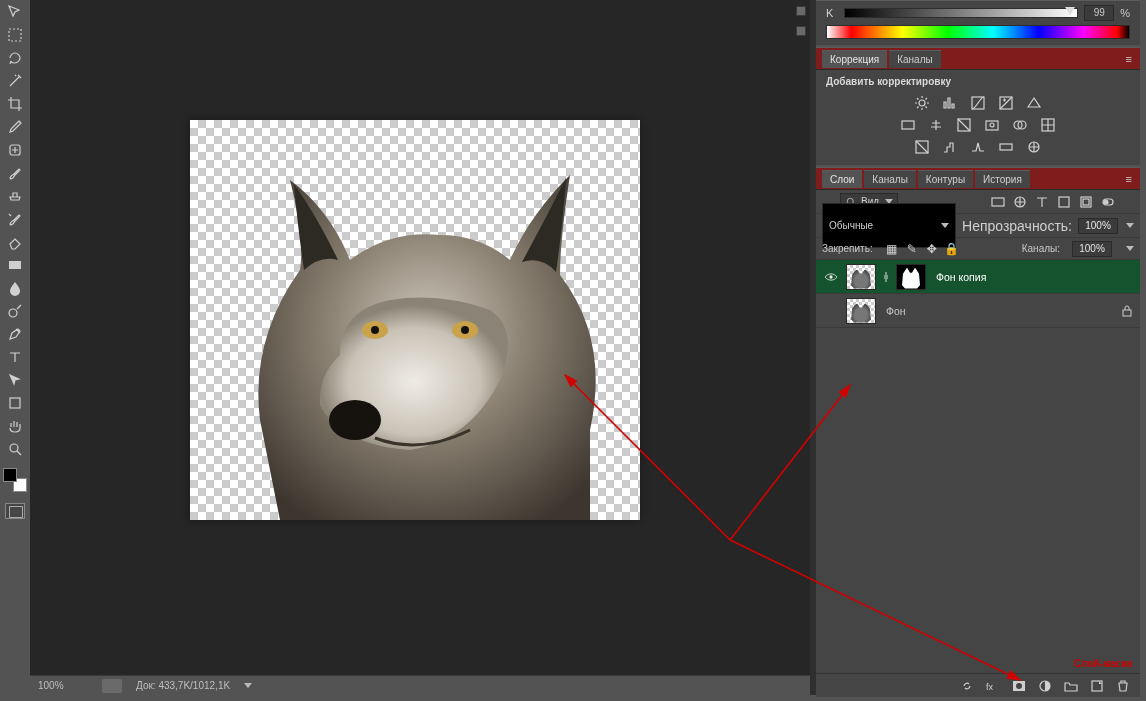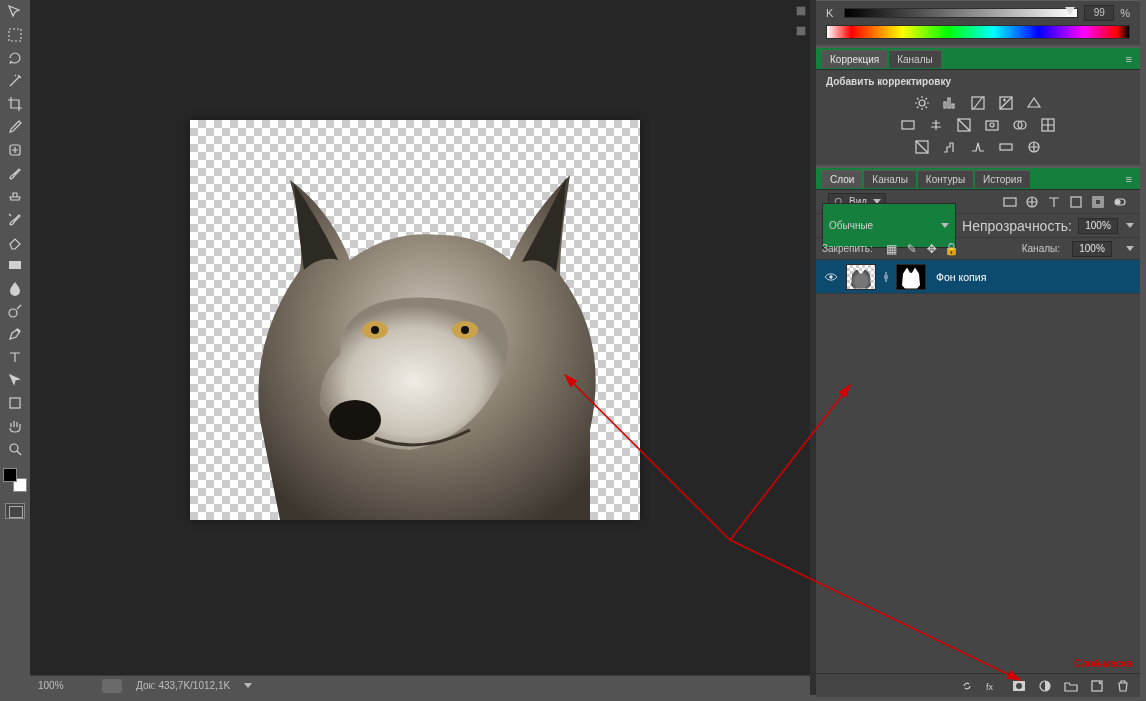--- a/index.html
+++ b/index.html
@@ -117,61 +117,61 @@
   .rainbow {
     height: 14px;
     background: linear-gradient(to right, #fff 0%, #ff0000 8%, #ffff00 25%, #00ff00 40%, #00ffff 55%, #0000ff 70%, #ff00ff 85%, #ff0000 96%, #000 100%);
     border:1px solid #2d2d2d;
     margin-top: 4px;
   }
 
   .adjust-panel { padding-bottom: 6px; }
   .tab-bar {
     display:flex; align-items:center; height:22px;
-    background:#15803d; border-bottom:1px solid #2a2a2a;
+    background:#7f1d1d; border-bottom:1px solid #2a2a2a;
     padding-left:6px; gap:2px;
   }
   .tab {
     padding: 3px 8px; background:#454545; color:#cfcfcf; cursor:pointer; font-size:10px;
     border-top:1px solid #5a5a5a;
   }
   .tab.active { background:#535353; color:#e5e5e5; }
   .tab-menu { margin-left:auto; padding:0 8px; cursor:pointer; color:#cfcfcf; }
   .adjust-help { padding: 6px 10px 4px; font-size:10px; color:#d8d8d8;font-weight:bold; }
   .icon-rows { display:flex; flex-direction:column; align-items:center; gap:6px; padding:4px 0; }
   .icon-row { display:flex; gap:10px; }
   .adj-icon { width:18px; height:16px; display:flex; align-items:center; justify-content:center; color:#d2d2d2; cursor:pointer; }
   .adj-icon svg { width:16px; height:16px; stroke:#d2d2d2; fill:none; stroke-width:1.2; }
 
   .layers-panel .options-row {
-    display:flex; align-items:center; height:24px; padding:0 12px; gap:12px;
+    display:flex; align-items:center; height:24px; padding:0 24px; gap:12px;
     border-bottom:1px solid #3a3a3a;
   }
   .filter-select { background:#3b3b3b; border:1px solid #2a2a2a; padding:2px 4px; color:#cfcfcf; font-size:10px; display:flex; align-items:center; gap:4px; }
   .chev { width:0;height:0;border-left:4px solid transparent;border-right:4px solid transparent;border-top:5px solid #bbb; display:inline-block; margin-left:2px;}
   .opt-icons { display:flex; gap:6px; margin-left:auto; }
   .opt-icon { width:16px; height:16px; cursor:pointer; display:flex; align-items:center; justify-content:center; }
   .opt-icon svg { width:14px;height:14px; stroke:#cfcfcf; fill:none; stroke-width:1.2;}
 
   .blend-row { display:flex; align-items:center; height:24px; padding:0 6px; gap:6px; border-bottom:1px solid #3a3a3a;}
-  .wide-select { flex:1; background:#15803d; border:1px solid #2a2a2a; padding:16px 6px; color:#cfcfcf; font-size:10px; display:flex; align-items:center; justify-content:space-between;gap:25px;}
+  .wide-select { flex:1; background:#000000; border:1px solid #2a2a2a; padding:16px 6px; color:#cfcfcf; font-size:10px; display:flex; align-items:center; justify-content:space-between;gap:25px;}
   .op-label { font-size:14px; color:#cfcfcf; }
   .pct-field { width:40px; height:16px; background:#3b3b3b; border:1px solid #2a2a2a; text-align:center; line-height:14px; font-size:10px; color:#e4e4e4;}
 
   .lock-row { display:flex; align-items:center; height:22px; padding:0 6px; gap:12px; border-bottom:1px solid #3a3a3a; font-size:10px;}
   .lock-icons { display:flex; gap:6px; }
   .lock-icons span { width:14px; height:14px; display:inline-flex; align-items:center; justify-content:center; font-size:12px; color:#cfcfcf; cursor:pointer;}
 
   .layer-list { background:#454545; }
   .layer-row {
     display:flex; align-items:center; height:34px;
     padding:0 6px; gap:6px;
     border-bottom:1px solid #3a3a3a;
   }
-  .layer-row.selected { background:#0c4a6e; color:#fff; }
+  .layer-row.selected { background:#14532d; color:#fff; }
   .vis-cell { width:18px; height:18px; display:flex; align-items:center; justify-content:center; cursor:pointer;}
   .eye { width:14px; height:10px; }
   .thumb {
     width:30px; height:26px;
     border:1px solid #2a2a2a;
     background-image:
       linear-gradient(45deg,#ccc 25%,transparent 25%),
       linear-gradient(-45deg,#ccc 25%,transparent 25%),
       linear-gradient(45deg,transparent 75%,#ccc 75%),
       linear-gradient(-45deg,transparent 75%,#ccc 75%);
@@ -601,20 +601,31 @@
         <div class="thumb wolf"></div>
         <div class="link-dot">
             <svg viewBox="0 0 6 12">
               <path d="M3 1v3M3 8v3M1 5h4M1 7h4"></path>
             </svg>
           </div>
         <div class="mask-thumb"></div>
         <div class="layer-name">Фон копия</div>
       </div>
 
+      <div class="layer-row">
+        <div class="vis-cell"></div>
+        <div class="thumb wolf"></div>
+        <div class="layer-name">Фон</div>
+        <div class="lock-badge">
+          <svg width="12" height="12" viewBox="0 0 12 12">
+              <rect x="2" y="5" width="8" height="6" fill="none" stroke="#cfcfcf"></rect>
+              <path d="M4 5V3a2 2 0 014 0v2" fill="none" stroke="#cfcfcf"></path>
+            </svg>
+        </div>
+      </div>
     </div>
 
     <div class="layers-filler"></div>
   </div>
 </div>
 
 <div class="panel-footer">
   <span class="fbtn">
       <svg viewBox="0 0 14 14">
         <path d="M4 7a3 3 0 015-2M10 7a3 3 0 01-5 2"></path>

